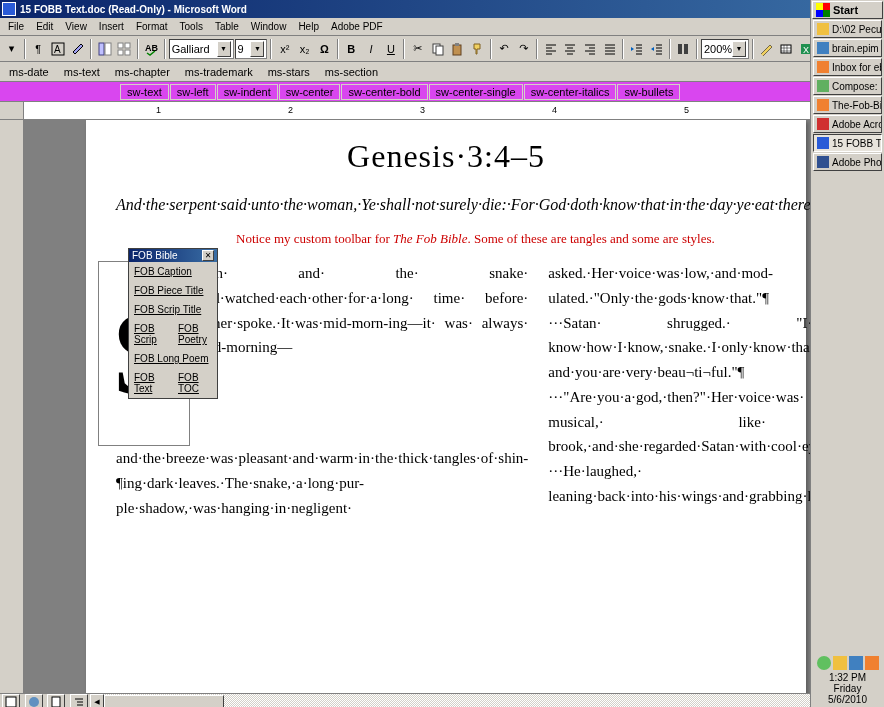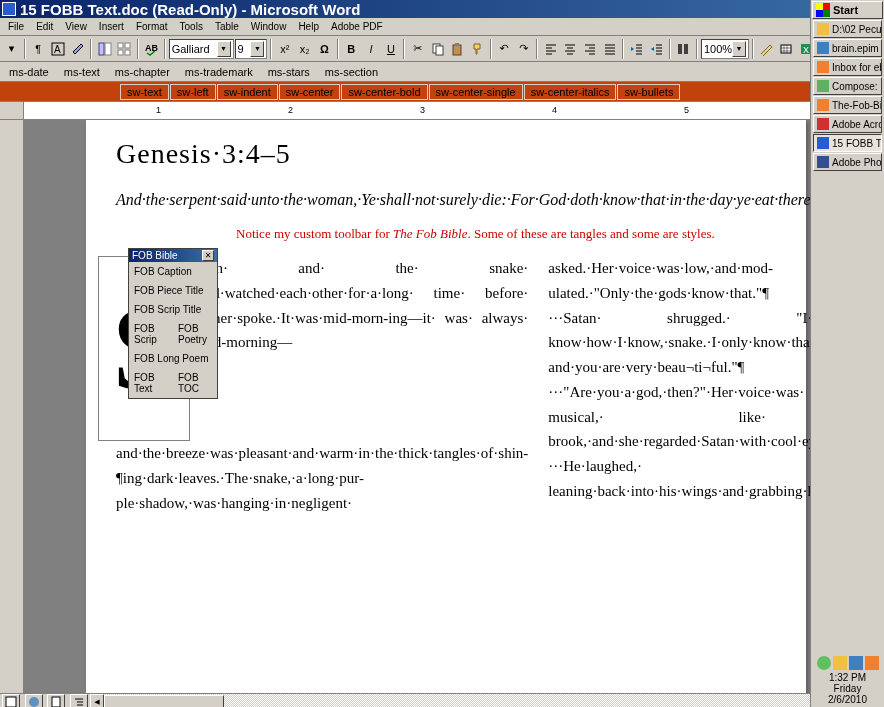--- a/index.html
+++ b/index.html
@@ -2,70 +2,70 @@
 <html><head>
 <meta charset="utf-8">
 <style>
 * { margin: 0; padding: 0; box-sizing: border-box; }
 body { font-family: Tahoma, sans-serif; font-size: 11px; background: #d4d0c8; width: 884px; height: 707px; overflow: hidden; position: relative; }
 
 
 .titlebar { background: linear-gradient(to right, #0a246a, #3a6ea5); color: #fff; height: 18px; display: flex; align-items: center; padding: 0 2px; justify-content: space-between; }
 .titlebar-left { display: flex; align-items: center; gap: 4px; }
 .titlebar-icon { width: 14px; height: 14px; background: #2a5bd7; border: 1px solid #fff; }
-.titlebar-text { font-weight: bold; font-size: 15px; }
+.titlebar-text { font-weight: bold; font-size: 10px; }
 .titlebar-buttons { display: flex; gap: 1px; }
 .titlebar-btn { width: 16px; height: 14px; background: #d4d0c8; border: 1px solid #fff; border-right-color: #404040; border-bottom-color: #404040; font-size: 8px; display: flex; align-items: center; justify-content: center; color: #000; font-weight: bold; }
 
 
 .menubar { background: #d4d0c8; height: 18px; display: flex; align-items: center; padding: 0 2px; border-bottom: 1px solid #808080; }
 .menu-item { padding: 1px 6px; font-size: 10px; cursor: default; }
 
 
 .toolbar-row { background: #d4d0c8; height: 26px; display: flex; align-items: center; padding: 1px 2px; border-bottom: 1px solid #808080; gap: 1px; }
 .tb-btn { width: 22px; height: 22px; border: 1px solid #d4d0c8; display: flex; align-items: center; justify-content: center; font-size: 11px; cursor: default; }
 .tb-sep { width: 2px; height: 20px; border-left: 1px solid #808080; border-right: 1px solid #fff; margin: 0 2px; }
 .tb-combo { height: 20px; background: #fff; border: 1px solid #808080; border-top-color: #404040; border-left-color: #404040; display: flex; align-items: center; padding: 0 2px; font-size: 11px; }
 .tb-combo-arrow { width: 14px; height: 16px; background: #d4d0c8; border: 1px solid #fff; border-right-color: #404040; border-bottom-color: #404040; margin-left: auto; font-size: 7px; display: flex; align-items: center; justify-content: center; }
 
 
 .macro-row { background: #d4d0c8; height: 20px; display: flex; align-items: center; padding: 1px 2px; border-bottom: 1px solid #808080; gap: 1px; }
 .macro-btn { padding: 1px 6px; font-size: 11px; border: 1px solid #d4d0c8; cursor: default; }
 
 
-.style-row { background: #c2410c; height: 20px; display: flex; align-items: center; padding: 1px 0 1px 120px; border-bottom: 1px solid #808080; gap: 1px; }
+.style-row { background: #d946ef; height: 20px; display: flex; align-items: center; padding: 1px 0 1px 120px; border-bottom: 1px solid #808080; gap: 1px; }
 .style-btn { padding: 1px 6px; font-size: 11px; border: 1px solid #d4d0c8; cursor: default; }
 
 
 .ruler { background: #fff; height: 18px; border-bottom: 1px solid #808080; position: relative; margin-left: 24px; margin-right: 20px; }
 .ruler-mark { position: absolute; font-size: 9px; color: #000; top: 3px; }
 
 
 .doc-container { position: relative; display: flex; height: 573px; }
 .vruler { width: 24px; background: #d4d0c8; border-right: 1px solid #808080; }
 .doc-area { flex: 1; background: #808080; overflow: hidden; position: relative; }
 .page { background: #fff; margin: 0 auto; width: 720px; min-height: 900px; padding: 12px 30px; box-shadow: 2px 2px 4px rgba(0,0,0,0.3); position: relative; }
 
 
-.doc-heading { font-family: 'Old English Text MT', serif; font-size: 28px; margin: 6px 0 18px; letter-spacing: 1px; }
+.doc-heading { font-family: 'Old English Text MT', serif; font-size: 32px; text-align: center; margin: 6px 0 18px; letter-spacing: 1px; }
 .doc-para { font-family: Georgia, serif; font-size: 16px; font-style: italic; line-height: 1.5; text-align: justify; }
 .annotation { color: #cc0000; font-size: 13px; font-family: Tahoma; font-style: normal; margin: 14px 0 14px 120px; }
 .annotation-em { font-style: italic; }
 .doc-title2 { font-family: 'Old English Text MT', serif; font-size: 42px; text-align: center; margin: 10px 0 4px; }
 .section-break { font-size: 10px; color: #808080; text-align: right; padding-right: 10px; border-top: 1px dotted #808080; position: relative; top: -6px;}
 .columns { display: flex; gap: 20px; margin-top: 6px; }
 .col { flex: 1; font-family: Georgia, serif; font-size: 15px; line-height: 1.65; text-align: justify; }
 .dropcap-box { float: left; width: 92px; height: 185px; border: 1px solid #808080; margin: 0 8px 0 -18px; display: flex; align-items: center; justify-content: center; position: relative; }
 .dropcap { font-family: 'Old English Text MT', serif; font-size: 120px; line-height: 1; }
 
 
 .fob-toolbar { position: absolute; left: 128px; top: 248px; width: 90px; background: #d4d0c8; border: 1px solid #404040; z-index: 100; }
 .fob-title { background: linear-gradient(to right, #0a246a, #3a6ea5); color: #fff; font-size: 10px; padding: 1px 3px; display: flex; justify-content: space-between; align-items: center; }
 .fob-x { width: 12px; height: 11px; background: #d4d0c8; color: #000; font-size: 8px; display: flex; align-items: center; justify-content: center; border: 1px solid #fff; border-right-color: #404040; border-bottom-color: #404040; }
-.fob-row { display: flex; }
+.fob-row { display: flex; text-decoration: underline; }
 .fob-btn { padding: 3px 4px; font-size: 10px; border: 1px solid #d4d0c8; cursor: default; flex: 1; display: flex; align-items: center; }
 
 
 .vscroll { width: 16px; background: #d4d0c8; border-left: 1px solid #808080; display: flex; flex-direction: column; }
 .scroll-btn { width: 14px; height: 16px; background: #d4d0c8; border: 1px solid #fff; border-right-color: #404040; border-bottom-color: #404040; font-size: 7px; display: flex; align-items: center; justify-content: center; margin: 0 auto; }
 .scroll-track { flex: 1; background: repeating-conic-gradient(#d4d0c8 0% 25%, #fff 0% 50%) 0 0/2px 2px; }
 .scroll-thumb { background: #d4d0c8; border: 1px solid #fff; border-right-color: #404040; border-bottom-color: #404040; height: 60px; margin: 0 auto; width: 14px; }
 
 .hscroll-row { height: 16px; background: #d4d0c8; display: flex; border-top: 1px solid #808080; }
 .hscroll-track { flex: 1; background: repeating-conic-gradient(#d4d0c8 0% 25%, #fff 0% 50%) 0 0/2px 2px; display: flex; align-items: center; }
@@ -232,21 +232,21 @@
     </div>
   <div class="tb-sep"></div>
   <div class="tb-btn">
       <svg width="14" height="14">
         <rect x="2" y="2" width="4" height="10" fill="#404040"></rect>
         <rect x="8" y="2" width="4" height="10" fill="#404040"></rect>
       </svg>
     </div>
   <div class="tb-sep"></div>
   <div class="tb-combo" style="width:54px">
-      <span>100%</span>
+      <span>200%</span>
       <div class="tb-combo-arrow">▼</div>
     </div>
   <div class="tb-sep"></div>
   <div class="tb-btn">
       <svg width="14" height="14">
         <path d="M2 12 L11 3 L13 5 L4 14" fill="#f0d060" stroke="#000" stroke-width="0.5"></path>
       </svg>
     </div>
   <div class="tb-btn">
       <svg width="14" height="14">
@@ -445,15 +445,15 @@
     </div>
   <div class="clock-area">
     <div class="tray-icons">
       <div class="tray-icon" style="background:#60c060;border-radius:50%"></div>
       <div class="tray-icon" style="background:#f0c040"></div>
       <div class="tray-icon" style="background:#4080c0"></div>
       <div class="tray-icon" style="background:#f08030"></div>
     </div>
     <div>1:32 PM</div>
     <div>Friday</div>
-    <div>2/6/2010</div>
+    <div>5/6/2010</div>
   </div>
 </div>
 
 </body></html>

